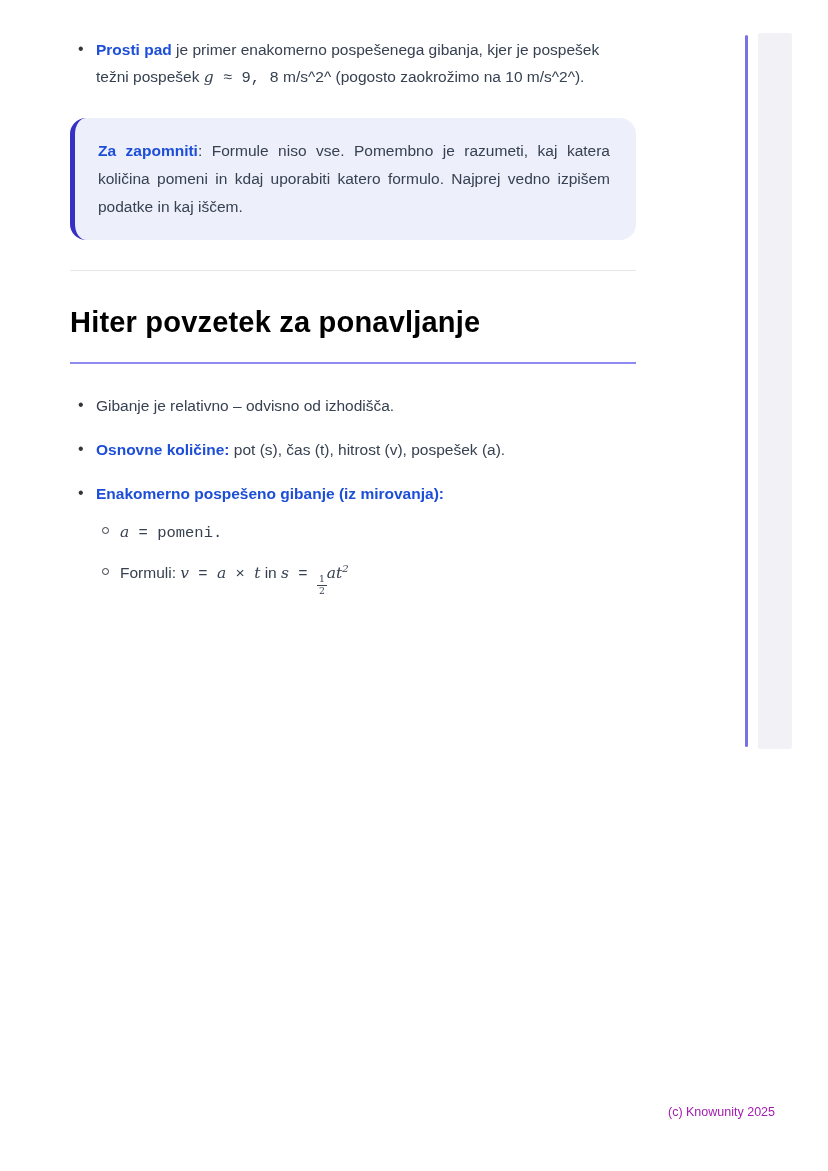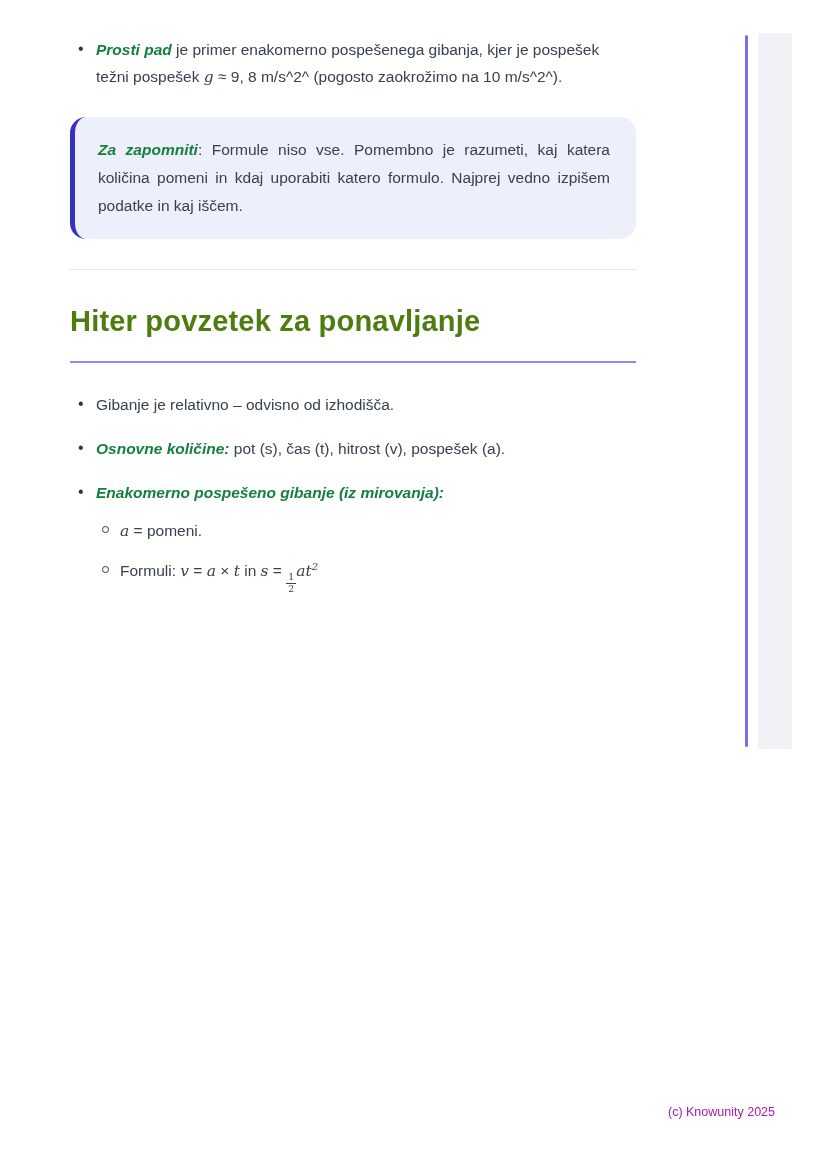--- a/index.html
+++ b/index.html
@@ -12,21 +12,21 @@
     color:#374151;
     overflow:hidden;
   }
   .content {
     position:absolute;
     left:70px; top:36px;
     width:566px;
     font-size:15.5px;
     line-height:1.75;
   }
-  .b { font-weight:bold; color:#15803d;font-style:italic; }
+  .b { font-weight:bold; color:#1d4ed8; }
   
   ul.main-list { list-style:none; }
   ul.main-list > li {
     position:relative;
     padding-left:26px;
     margin-bottom:17px;
   }
   ul.main-list > li::before {
     content:"•";
     position:absolute; left:8px; top:-1px;
@@ -40,21 +40,21 @@
     margin-bottom:12px;
   }
   ul.sub-list > li::before {
     content:"";
     position:absolute; left:6px; top:9px;
     width:5px; height:5px;
     border:1.5px solid #32373e;
     border-radius:50%;
   }
   
-  .math { font-family:Liberation Sans, sans-serif; font-style:normal; font-size:15.5px; }
+  .math { font-family:Liberation Mono, monospace; font-style:normal; font-size:15.5px; }
   .var  { font-family:"DejaVu Serif", serif; font-style:italic; font-size:15.5px; }
   .frac {
     display:inline-flex; flex-direction:column; align-items:center;
     vertical-align:-0.45em;
     font-family:"DejaVu Serif", serif;
     font-size:0.6em; line-height:1.15;
   }
   .frac .num { border-bottom:1px solid #374151; padding:0 2px; }
   .frac .den { padding:0 2px; }
   sup.exp { font-size:0.65em; vertical-align:super; font-family:"DejaVu Serif", serif; font-style:italic; }
@@ -71,21 +71,21 @@
   
   hr.divider {
     border:none;
     border-top:1px solid #e7e7ea;
     margin-top:30px;
   }
   h1.heading {
     margin-top:26px;
     font-size:29px;
     font-weight:bold;
-    color:#4d7c0f;
+    color:#000000;
     letter-spacing:0.2px;
     padding-bottom:14px;
     border-bottom:2px solid #8f8af0;
   }
   .summary-wrap { margin-top:28px; }
   
   .scroll-indicator {
     position:absolute;
     left:745px; top:35px;
     width:3px; height:712px;

